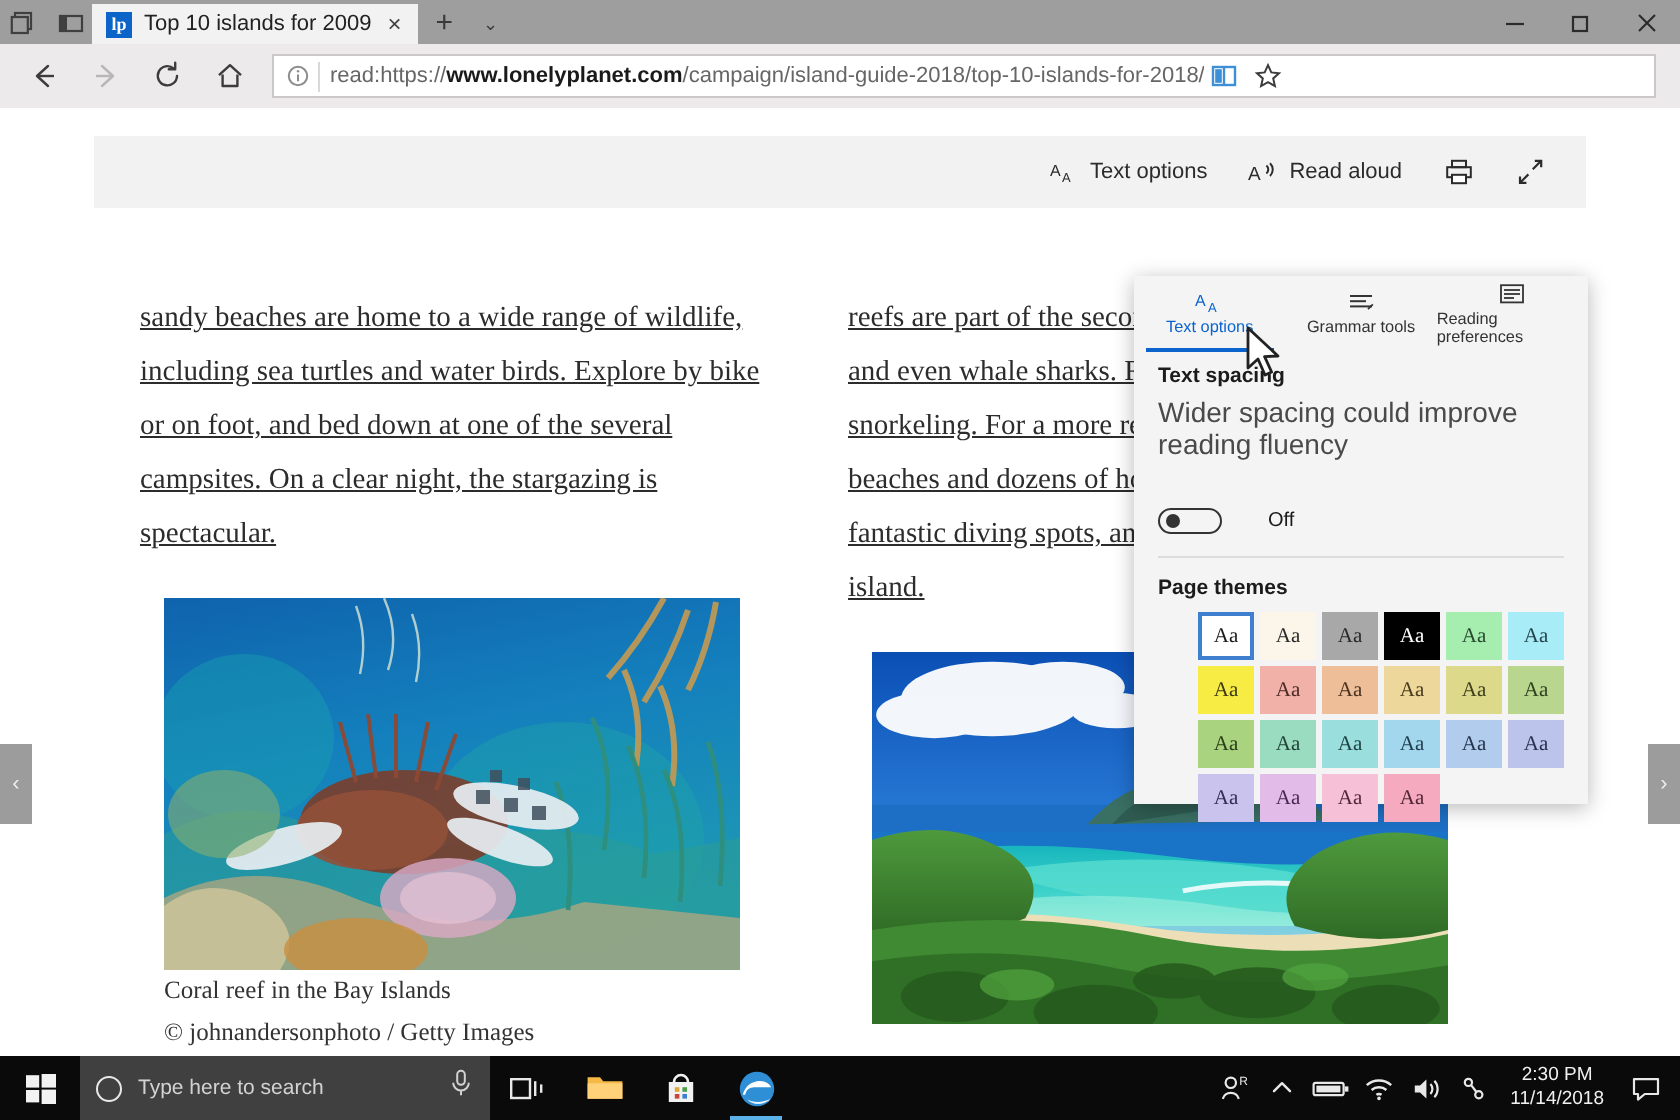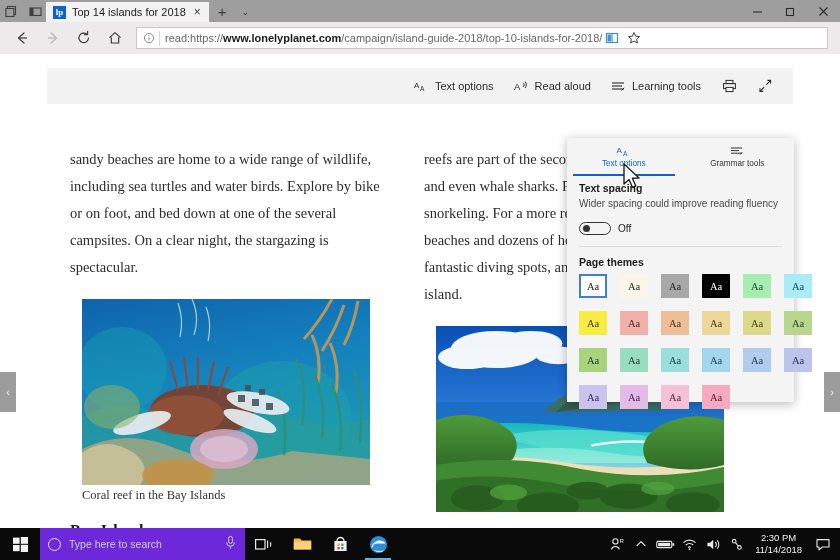--- a/index.html
+++ b/index.html
@@ -76,21 +76,21 @@
     font-size: 11px; color: #2b2b2b;
   }
   .rb-ico { display: flex; align-items: center; justify-content: center; width: 16px; height: 16px; }
 
   
   .article { position: absolute; left: 0; right: 0; top: 50px; bottom: 0; }
   .col { position: absolute; width: 318px; font-family: "Liberation Serif", serif; }
   .col.left { left: 70px; top: 42px; }
   .col.right { left: 424px; top: 42px; }
   .col p {
-    font-size: 14.5px; line-height: 27px; color: #2c2c2c; margin: 0 0 18px;
+    font-size: 14.5px; line-height: 27px; color: #2c2c2c; margin: 0 0 18px; text-decoration: underline;
   }
   .figure { margin: 0 12px 8px; }
   .figimg { width: 288px; height: 186px; display: block; border: 0; }
   .figcap { font-size: 12.5px; color: #333; line-height: 21px; }
   h2.sec {
     font-family: "Liberation Serif", serif; font-size: 16px; font-weight: bold;
     color: #1c1c1c; margin: 16px 0 17px;
   }
 
   .pagenav {
@@ -114,49 +114,49 @@
     position: relative; padding-top: 3px;
   }
   .fly-tab .ft-ico { height: 12px; display: flex; align-items: flex-end; }
   .fly-tab.active { color: #0b63ce; }
   .fly-tab.active::after {
     content: ""; position: absolute; left: 6px; right: 6px; bottom: -4px;
     height: 2px; background: #0b63ce;
   }
   .fly-body { padding: 10px 12px 0; }
   .fly-h { font-size: 10.5px; font-weight: bold; color: #1b1b1b; margin-bottom: 4px; }
-  .fly-sub { font-size: 10px; color: #4a4a4a; margin-bottom: 13px; }
-  .toggle-row { display: flex; align-items: center; gap: 7px; }
+  .fly-sub { font-size: 14px; color: #4a4a4a; margin-bottom: 24px; }
+  .toggle-row { display: flex; align-items: center; gap: 23px; }
   .toggle {
     width: 32px; height: 13px; border: 1.3px solid #333; border-radius: 7px;
     background: transparent; position: relative;
   }
   .toggle .knob {
     position: absolute; width: 7px; height: 7px; border-radius: 50%;
     background: #333; left: 2.5px; top: 2px;
   }
   .toggle-lbl { font-size: 10px; color: #1b1b1b; }
   .divider { height: 1px; background: #dcdcdc; margin: 11px 0 0; }
   .themes-h { font-size: 10.5px; font-weight: bold; color: #1b1b1b; margin: 9px 0 6px; }
-  .theme-grid { display: grid; grid-template-columns: repeat(6, 28px); gap: 13px; }
+  .theme-grid { display: grid; grid-template-columns: repeat(6, 28px); gap: 3px; margin-left: 20px; }
   .sw {
     height: 24px; display: flex; align-items: center; justify-content: center;
     font-family: "Liberation Serif", serif; font-size: 10.5px;
   }
   .sw.sel { outline: 2px solid #3f7fd0; outline-offset: -2px; }
   .cursor { position: absolute; z-index: 60; pointer-events: none; }
 
   
   .taskbar {
     position: absolute; left: 0; bottom: 0; width: 840px; height: 32px;
     background: #0a0a0a; display: flex; align-items: center;
   }
   .start { width: 40px; height: 32px; display: flex; align-items: center; justify-content: center; }
   .searchbox {
-    width: 205px; height: 32px; background: #6d28d9; display: flex;
+    width: 205px; height: 32px; background: #404040; display: flex;
     align-items: center; gap: 8px; padding: 0 8px;
   }
   .cortana-ring { width: 13px; height: 13px; border: 1.6px solid #e8e8e8; border-radius: 50%; flex: 0 0 auto; }
   .search-ph { font-size: 10.5px; color: #d2d2d2; flex: 1; }
   .tb-app { width: 38px; height: 32px; display: flex; align-items: center; justify-content: center; position: relative; }
   .tb-app.active::after { content:""; position:absolute; bottom:0; left:6px; right:6px; height:2px; background:#5ab2e8; }
   .tray { margin-left: auto; display: flex; align-items: center; height: 40px; padding-right: 4px; gap: 0; }
   .tray-ico { width: 24px; height: 32px; display: flex; align-items: center; justify-content: center; color: #e8e8e8; }
   .clock {
     color: #f0f0f0; font-size: 9.5px; line-height: 12px; text-align: center;
@@ -180,21 +180,21 @@
       <div class="tb-ico">
         <svg width="13" height="13" viewBox="0 0 13 13">
             <rect x="1" y="3" width="11" height="7.5" fill="none" stroke="#2f2f2f" stroke-width="1.1"></rect>
             <rect x="1" y="3" width="3.5" height="7.5" fill="#2f2f2f"></rect>
           </svg>
       </div>
     </div>
 
     <div class="tab">
       <span class="tab-fav">lp</span>
-      <span class="tab-title">Top 14 islands for 2018</span>
+      <span class="tab-title">Top 10 islands for 2009</span>
       <span class="tab-close">×</span>
     </div>
     <div class="newtab">+</div>
     <div class="tabmenu">⌄</div>
 
     <div class="wincontrols">
       <div class="wc">
         <svg width="11" height="11" viewBox="0 0 11 11">
             <line x1="1" y1="6" x2="10" y2="6" stroke="#2b2b2b" stroke-width="1.1"></line>
           </svg>
@@ -280,31 +280,20 @@
       </div>
       <div class="rb-item">
         <span class="rb-ico">
           <svg width="15" height="13" viewBox="0 0 15 13">
               <text x="0" y="10" font-family="Liberation Sans" font-size="9.5" fill="#2b2b2b">A</text>
               <path d="M9.2 2.8 a2.6 2.6 0 0 1 0 4" fill="none" stroke="#2b2b2b" stroke-width="1"></path>
               <path d="M11 1.6 a4.4 4.4 0 0 1 0 6.4" fill="none" stroke="#2b2b2b" stroke-width="1"></path>
             </svg>
         </span>
         <span>Read aloud</span>
-      </div>
-      <div class="rb-item">
-        <span class="rb-ico">
-          <svg width="15" height="13" viewBox="0 0 15 13">
-              <line x1="1" y1="3" x2="13" y2="3" stroke="#2b2b2b" stroke-width="1.1"></line>
-              <line x1="1" y1="6" x2="11" y2="6" stroke="#2b2b2b" stroke-width="1.1"></line>
-              <line x1="1" y1="9" x2="13" y2="9" stroke="#2b2b2b" stroke-width="1.1"></line>
-              <path d="M10.5 10.5 l2.6-2.6" stroke="#2b2b2b" stroke-width="1"></path>
-            </svg>
-        </span>
-        <span>Learning tools</span>
       </div>
       <div class="rb-item">
         <span class="rb-ico">
           <svg width="15" height="14" viewBox="0 0 15 14">
               <rect x="4" y="1.4" width="7" height="3.2" fill="none" stroke="#2b2b2b" stroke-width="1"></rect>
               <rect x="1.6" y="4.6" width="11.8" height="5" fill="none" stroke="#2b2b2b" stroke-width="1"></rect>
               <rect x="4" y="8.4" width="7" height="4.2" fill="#fff" stroke="#2b2b2b" stroke-width="1"></rect>
             </svg>
         </span>
       </div>
@@ -383,20 +372,21 @@
               <rect x="163" y="86" width="6" height="6"></rect>
                 <rect x="177" y="90" width="6" height="6"></rect>
             </g>
             <ellipse cx="142" cy="150" rx="34" ry="20" fill="#d9a8c4" opacity="0.82"></ellipse>
             <ellipse cx="142" cy="150" rx="24" ry="13" fill="#e6c4d6" opacity="0.7"></ellipse>
             <path d="M0 154 Q24 136 52 154 Q70 168 58 186 L0 186 Z" fill="#cfc49a" opacity="0.85"></path>
             <ellipse cx="96" cy="176" rx="36" ry="16" fill="#c98f3e" opacity="0.8"></ellipse>
             <ellipse cx="30" cy="108" rx="28" ry="22" fill="#8fae6a" opacity="0.55"></ellipse>
           </svg>
           <div class="figcap">Coral reef in the Bay Islands</div>
+          <div class="figcap">© johnandersonphoto / Getty Images</div>
         </div>
 
         <h2 class="sec">Bay Islands</h2>
 
       </div>
 
       <div class="col right">
         <p>reefs are part of the second world, and teem with fish and even whale sharks. Ro popular of the group and i snorkeling. For a more rel white-sand beach of the W beaches and dozens of hot shops, Utila draws the bac fantastic diving spots, and juvenile whale sharks that island.</p>
         <div class="figure" style="margin-top:8px">
           <svg class="figimg" viewBox="0 0 278 190" preserveAspectRatio="none">
@@ -475,20 +465,31 @@
         <div class="fly-tab">
           <span class="ft-ico">
             <svg width="16" height="12" viewBox="0 0 16 12">
                 <line x1="2" y1="3" x2="13" y2="3" stroke="#333" stroke-width="1"></line>
                 <line x1="2" y1="5.6" x2="10" y2="5.6" stroke="#333" stroke-width="1"></line>
                 <line x1="2" y1="8.2" x2="13" y2="8.2" stroke="#333" stroke-width="1"></line>
                 <path d="M11 9.6 l2.4-2.4" stroke="#333" stroke-width="0.9"></path>
               </svg>
           </span>
           <span>Grammar tools</span>
+        </div>
+        <div class="fly-tab">
+          <span class="ft-ico">
+            <svg width="16" height="12" viewBox="0 0 16 12">
+                <rect x="2.5" y="1.6" width="11" height="8.6" fill="none" stroke="#333" stroke-width="0.9"></rect>
+                <line x1="4" y1="4" x2="12" y2="4" stroke="#333" stroke-width="0.9"></line>
+                <line x1="4" y1="6" x2="12" y2="6" stroke="#333" stroke-width="0.9"></line>
+                <line x1="4" y1="8" x2="9" y2="8" stroke="#333" stroke-width="0.9"></line>
+              </svg>
+          </span>
+          <span>Reading preferences</span>
         </div>
       </div>
 
       <div class="fly-body">
         <div class="fly-h">Text spacing</div>
         <div class="fly-sub">Wider spacing could improve reading fluency</div>
         <div class="toggle-row">
           <span class="toggle">
               <span class="knob"></span>
             </span>

